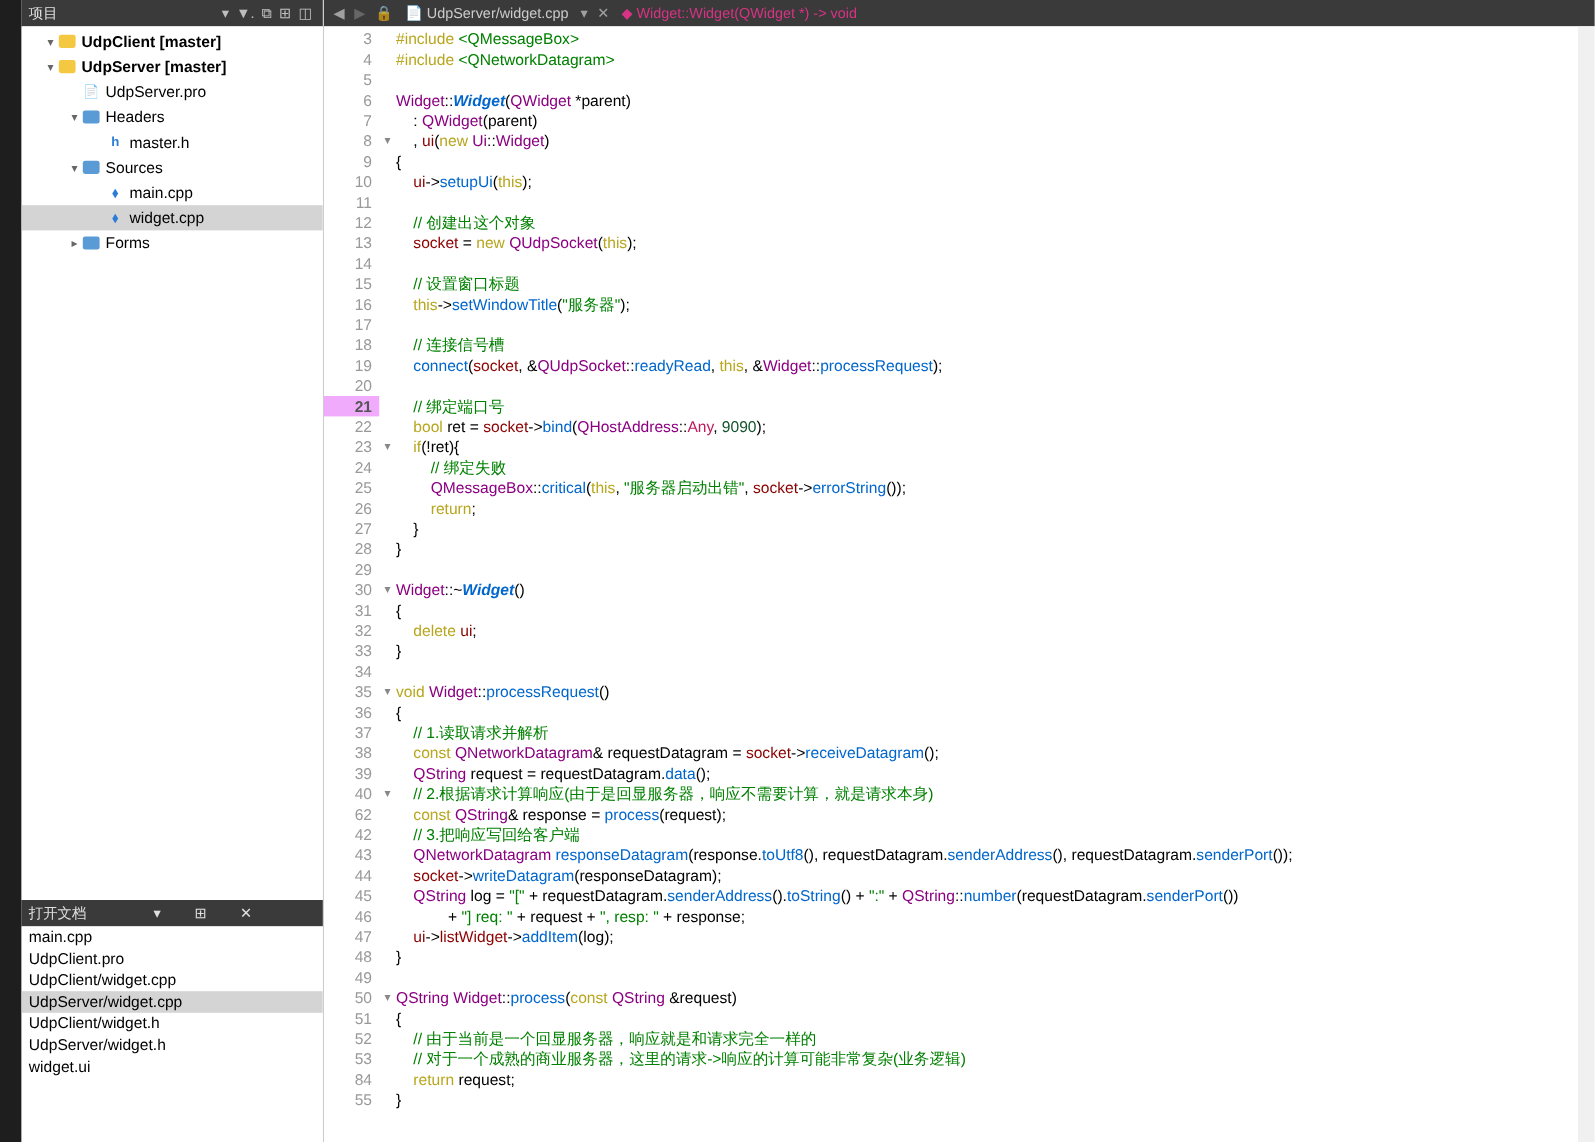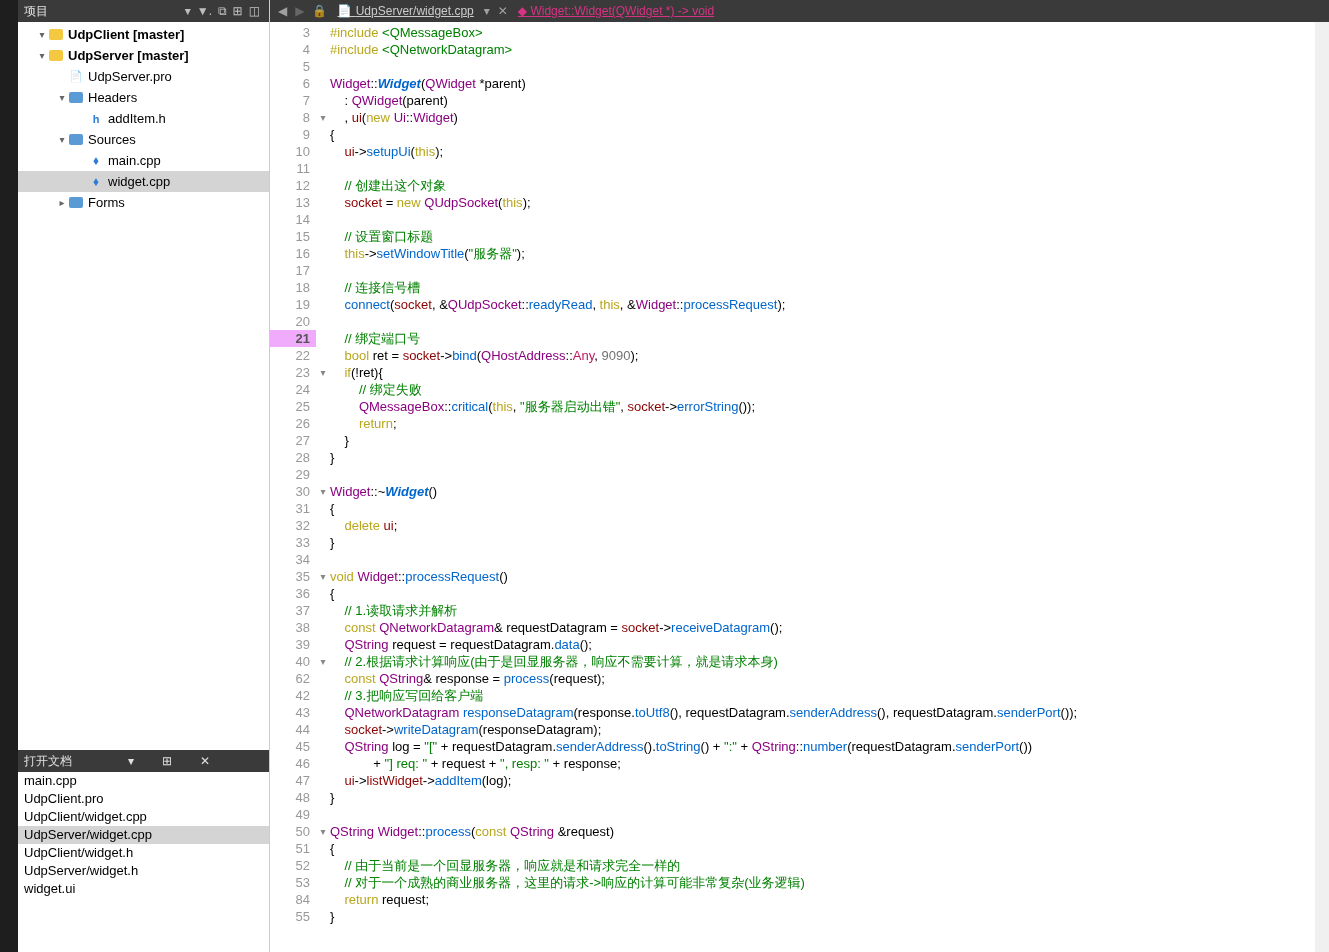--- a/index.html
+++ b/index.html
@@ -20,35 +20,35 @@
 .file-h { color:#2a7cd6; font-weight:bold; }
 .bold { font-weight:bold;text-align:center; }
 .open-docs-header { height:22px; background:#3a3a3a; color:#e0e0e0; display:flex; align-items:center; padding:0 6px; font-size:12px;gap:28px; }
 .open-docs { height:180px; overflow:auto; background:#fff; }
 .doc-item { height:18px; padding:1px 6px; cursor:pointer; font-size:13px; }
 .doc-item.selected { background:#d4d4d4; }
 .thin-strip { width:18px; background:#1e1e1e; }
 .editor-area { flex:1; display:flex; flex-direction:column; }
 .editor-toolbar { height:22px; background:#3a3a3a; color:#ccc; display:flex; align-items:center; padding:0 4px; font-family:Consolas,monospace; font-size:12px; }
 .editor-toolbar .nav { margin:0 4px; opacity:.7; cursor:pointer; }
-.editor-toolbar .crumb { margin:0 6px;text-decoration:underline; }
+.editor-toolbar .crumb { margin:0 6px; }
 .code-container { flex:1; display:flex; overflow:auto; background:#fff; }
 .gutter { width:46px; text-align:right; color:#999; font-family:Consolas,monospace; font-size:13px; padding-top:2px; user-select:none; }
 .gutter div { height:17px; padding-right:6px; line-height:17px; }
 .gutter .current { background:#f0abfc; color:#555; font-weight:bold; }
 .fold-col { width:14px; font-family:Consolas,monospace; font-size:10px; color:#888; padding-top:2px; }
 .fold-col div { height:17px; line-height:17px; text-align:center; }
 .code { flex:1; font-family:Consolas,"Courier New",monospace; font-size:13px; padding-top:2px; white-space:pre; line-height:17px; }
 .code div { height:17px; }
 .kw { color:#b8a61e; }
 .type { color:#8b0080; }
 .fn { color:#0066cc; }
 .str { color:#008000; }
 .cmt { color:#008000; }
-.num { color:#737373; }
+.num { color:#14532d; }
 .inc { color:#008000; }
 .var { color:#be185d; }
 .mem { color:#8b0000; }
 .italic { font-style:italic; font-weight:bold; }
 .pink { color:#d63384; }
 .scrollbar-v { width:14px; background:#f0f0f0; }
 </style>
 </head>
 <body>
 
@@ -87,21 +87,21 @@
         <div class="tree-item" style="padding-left: 38px;">
           <span class="arrow">▾</span>
           <span class="ticon">
             <span class="folder-b"></span>
           </span>
           <span>Headers</span>
         </div>
         <div class="tree-item" style="padding-left: 58px;">
           <span class="arrow"></span>
           <span class="ticon file-h">h</span>
-          <span>addItem.h</span>
+          <span>master.h</span>
         </div>
         <div class="tree-item" style="padding-left: 38px;">
           <span class="arrow">▾</span>
           <span class="ticon">
             <span class="folder-b"></span>
           </span>
           <span>Sources</span>
         </div>
         <div class="tree-item" style="padding-left: 58px;">
           <span class="arrow"></span>

